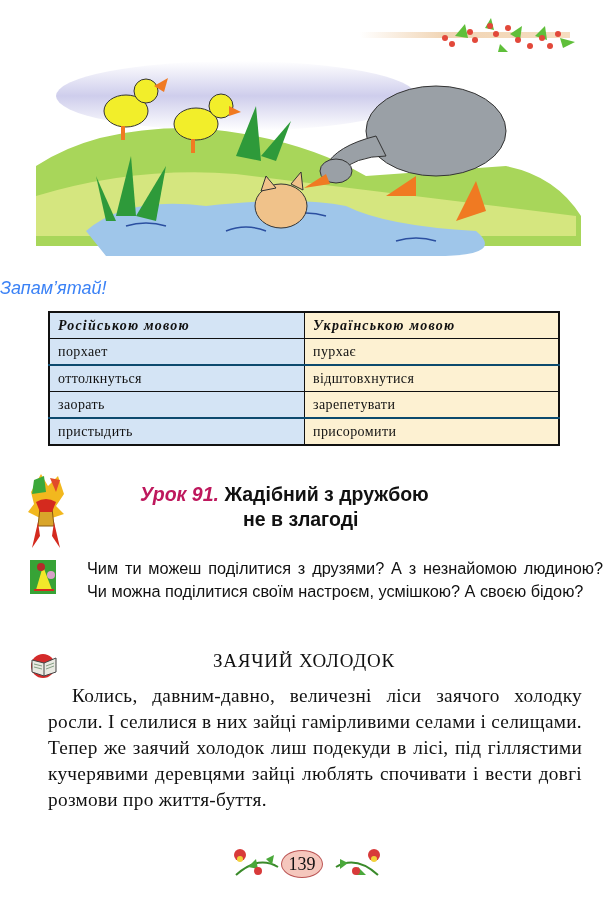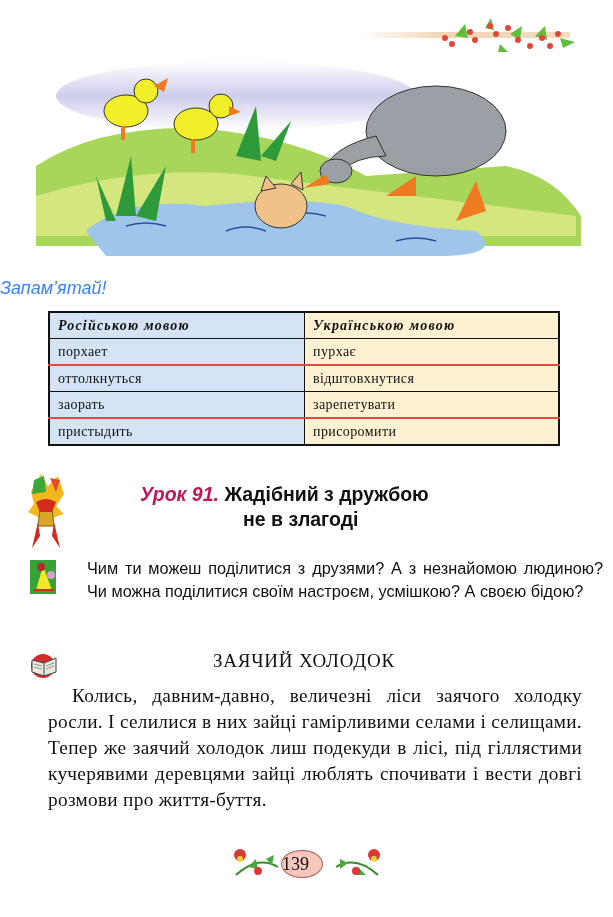--- a/index.html
+++ b/index.html
@@ -13,40 +13,40 @@
   #illustration { left:36px; top:56px; width:545px; height:200px; }
 
   #remember { left:0; width:613px; top:278px; text-align:left; font-family:"Liberation Sans", sans-serif; font-style:italic; font-size:18px; color:#3b82f6; }
 
   
   #vocab-table { left:48px; top:311px; width:512px; border-collapse:collapse; border:2px solid #111; }
   #vocab-table td { height:25px; padding:0 0 0 8px; border:1px solid #111; font-size:14px; line-height:25px; letter-spacing:0.4px; }
   #vocab-table td.ru { width:246px; background:#d4e4f5; }
   #vocab-table td.uk { background:#fdf1d2; }
   #vocab-table tr.head td { font-style:italic; font-weight:bold; letter-spacing:1.2px; }
-  #vocab-table tr.thick td { border-top:2px solid #ef4444; }
+  #vocab-table tr.thick td { border-top:2px solid #0c4a6e; }
 
   
   #lesson-icon { left:26px; top:472px; width:40px; height:78px; }
   #lesson-title { left:140px; top:482px; width:420px; font-family:"Liberation Sans", sans-serif; font-weight:bold; font-size:19.5px; line-height:25px; }
   #lesson-title .num { color:#be185d; font-style:italic; }
   #lesson-title .line2 { display:block; padding-left:103px; }
 
   
   #question-icon { left:30px; top:560px; width:26px; height:34px; }
   #question { left:68px; top:557px; width:516px; font-family:"Liberation Sans", sans-serif; font-size:16.3px; line-height:23px; text-align:justify;margin-left:19px; }
 
   
   #book-icon { left:30px; top:652px; width:28px; height:26px; }
   #story-title { left:0; width:600px; top:650px; text-align:center; font-size:19px; letter-spacing:0.8px; padding-left:8px; box-sizing:border-box; }
   #story-text { left:48px; top:683px; width:534px; font-size:19.3px; line-height:26px; text-align:justify; text-indent:24px; letter-spacing:0.3px; }
 
   
   #footer-ornament { left:228px; top:845px; width:158px; height:36px; }
-  #page-number { left:281px; top:850px; width:40px; height:26px; border-radius:50%; background:#f5c7bd; border:1px solid #b55; font-size:18px; line-height:26px; }
+  #page-number { left:281px; top:850px; width:40px; height:26px; border-radius:50%; background:#f5c7bd; border:1px solid #b55; text-align:center; font-size:18px; line-height:26px; }
 </style>
 </head>
 <body>
 
 <svg id="ornament-top" class="abs" viewBox="0 0 230 40">
   <defs>
       <linearGradient id="bar" x1="0" x2="1">
         <stop offset="0" stop-color="#fff"></stop>
         <stop offset="0.4" stop-color="#f1d5b5"></stop>
         <stop offset="1" stop-color="#f6ddc0"></stop>

